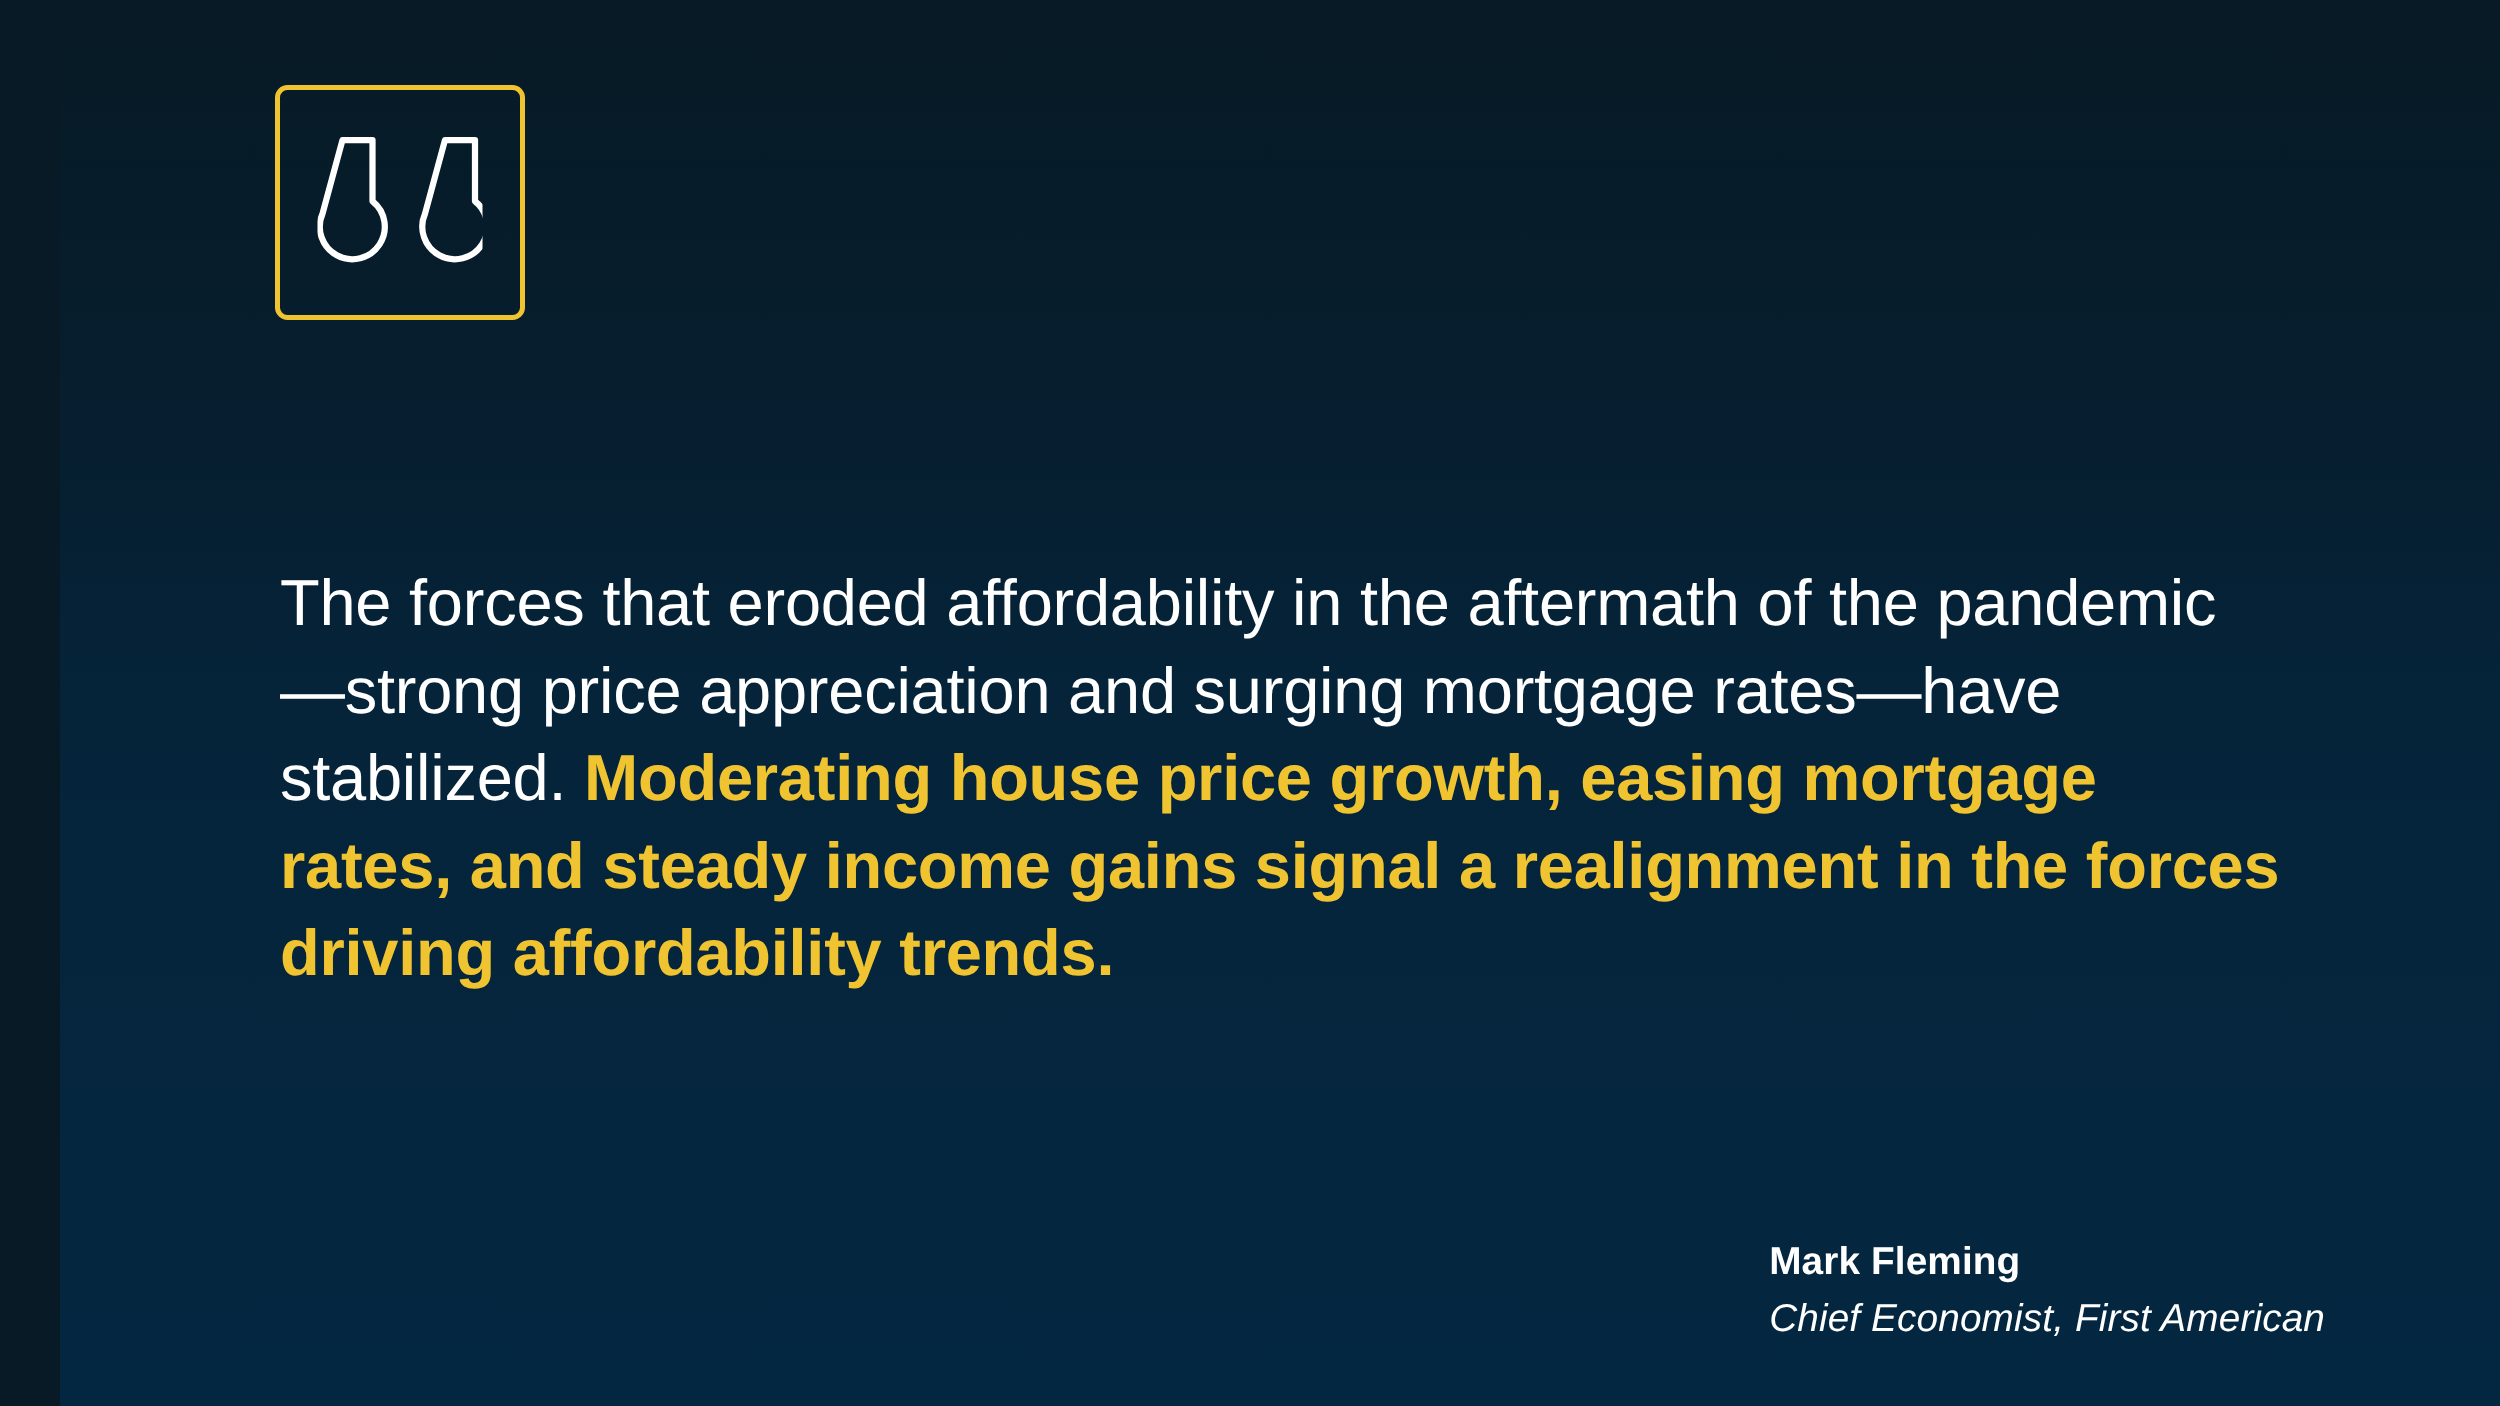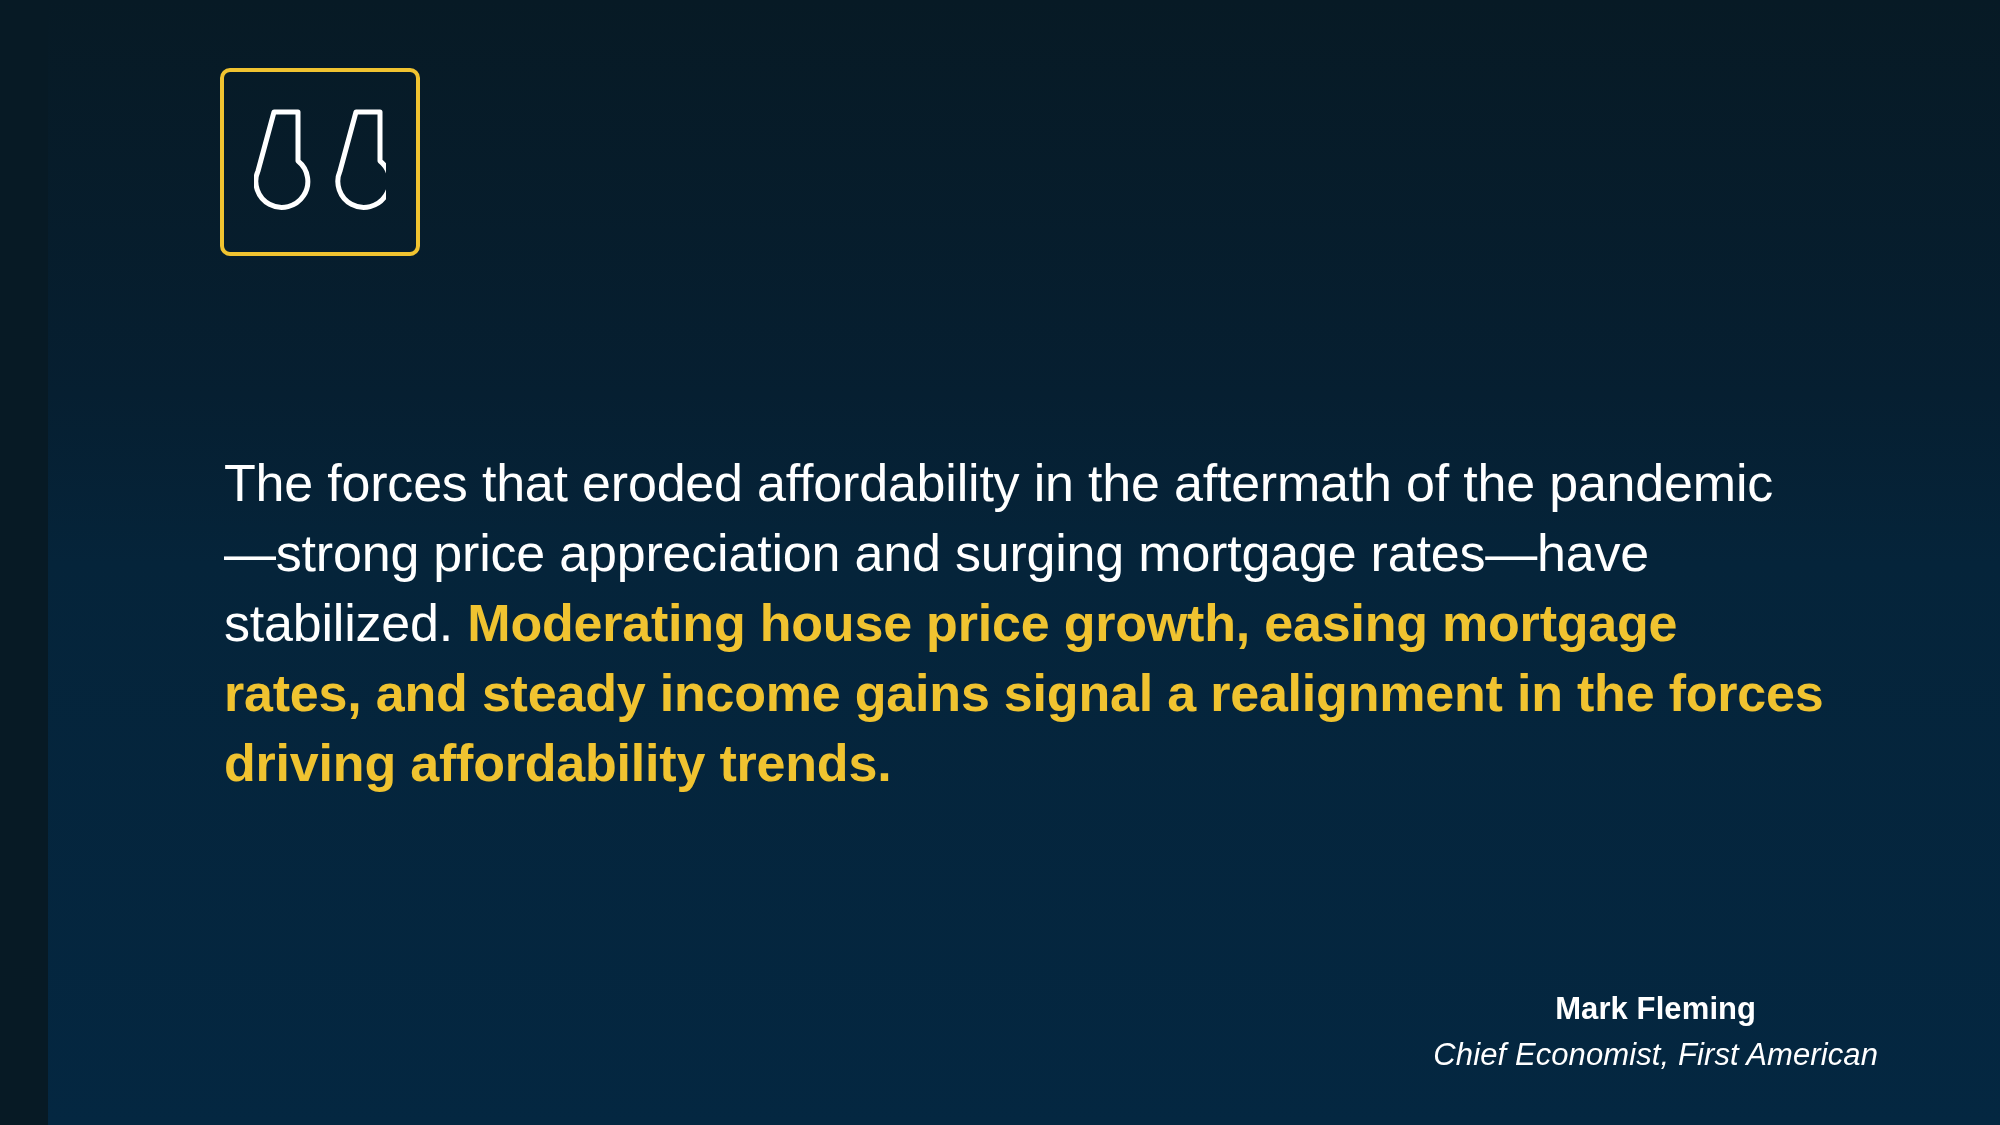--- a/index.html
+++ b/index.html
@@ -68,23 +68,23 @@
     font-weight: 400;
   }
   .quote-text .hl {
     color: #f0c330;
     font-weight: 700;
   }
 
   
   .attribution {
     position: absolute;
-    right: 170px;
+    right: 188px;
     top: 986px;
-    text-align: center;
+    text-align: left;
   }
   .attr-name {
     margin: 0;
     font-size: 31px;
     line-height: 46px;
     font-weight: 700;
     color: #ffffff;
     letter-spacing: 0.1px;
   }
   .attr-role {

